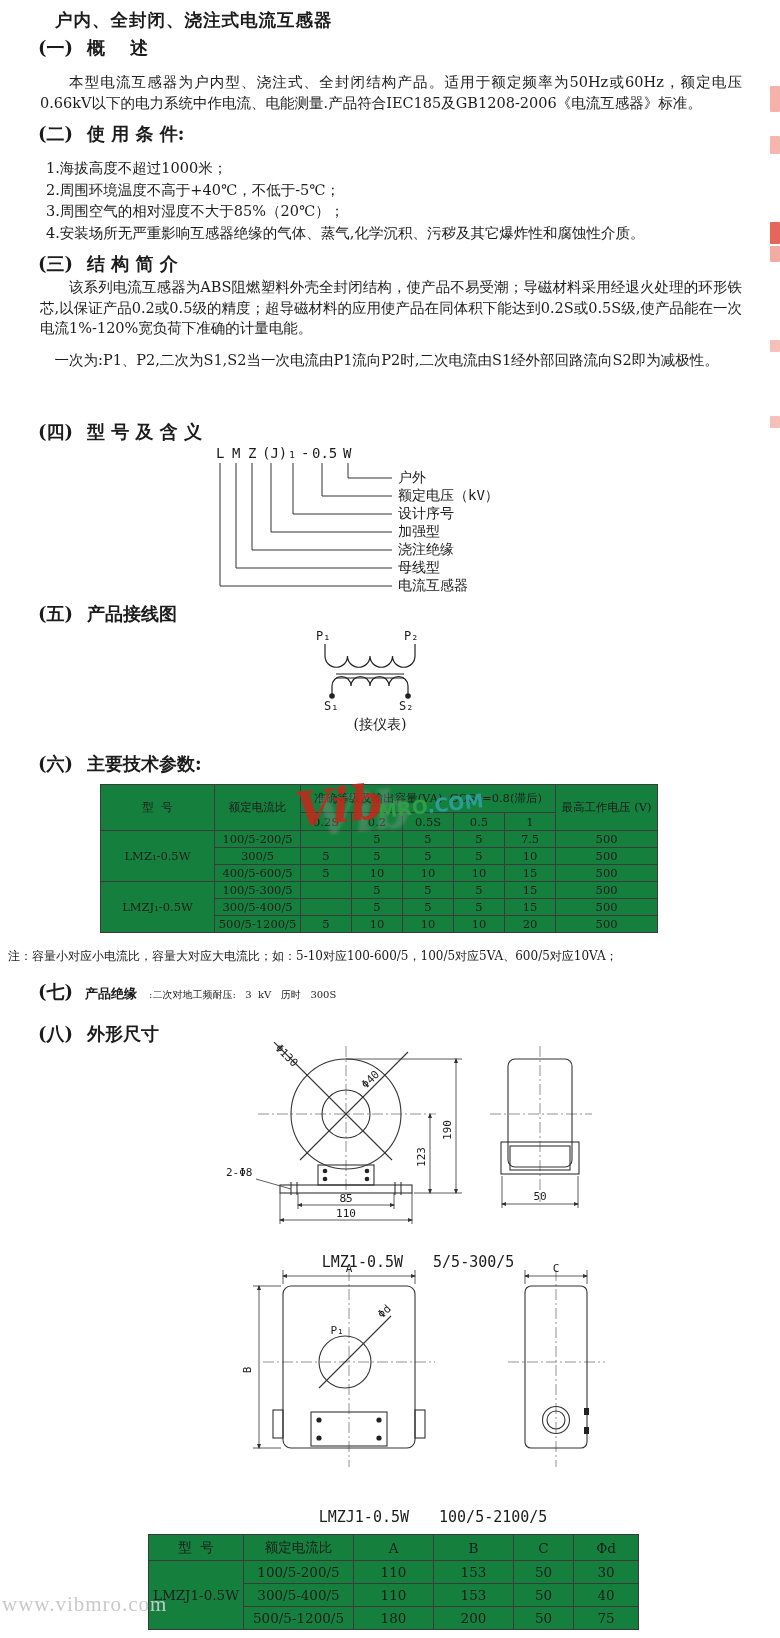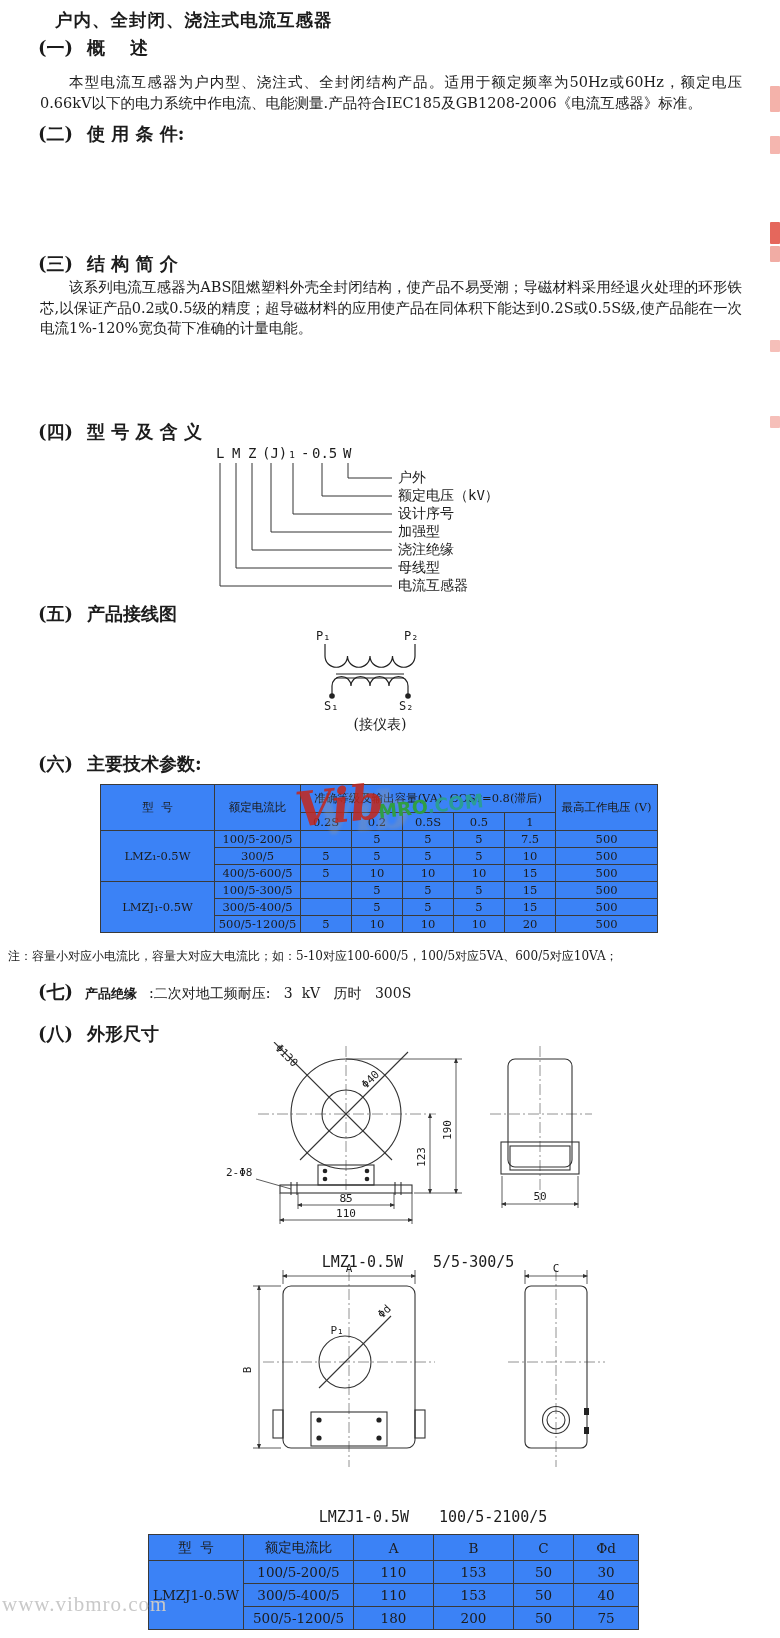--- a/index.html
+++ b/index.html
@@ -7,22 +7,22 @@
   .page{position:relative;width:780px;height:1638px;background:#fff;overflow:hidden;
         font-family:"DejaVu Serif","DejaVu Sans","Liberation Serif",serif;color:#1c1c1c}
   .abs{position:absolute}
   .title{font-size:17.5px;font-weight:bold;letter-spacing:1px}
   .shead{display:flex;gap:14px;font-weight:bold;font-size:18px;white-space:pre;align-items:baseline}
   .body-text{font-size:14.5px;line-height:20.6px;text-align:justify}
   .ind2{text-indent:2em}
   .ind1{text-indent:1em}
   .cond-list{list-style:none;font-size:14.5px;line-height:21.6px}
   .insul{display:flex;gap:12px;align-items:baseline}
-  .insul .det{font-size:14px;white-space:pre}
-  table{border-collapse:collapse;table-layout:fixed;background:#3b82f6}
+  .insul .det{font-size:10px;white-space:pre}
+  table{border-collapse:collapse;table-layout:fixed;background:#15803d}
   .tech{font-size:11.5px;position:relative;z-index:1}
   .tech td{border:1px solid #3a3a3a;text-align:center;vertical-align:middle;padding:0 2px;white-space:pre}
   .dimtbl{font-size:13.5px}
   .dimtbl td{border:1px solid #3a3a3a;text-align:center;vertical-align:middle;padding:2px;white-space:pre}
   .note{font-size:12px;white-space:pre}
   .caption{font-family:"DejaVu Sans Mono","DejaVu Sans",monospace;font-size:15px;text-align:center;white-space:pre}
   .caption .gap{margin-left:30px}
   svg text{font-family:"DejaVu Sans Mono","DejaVu Sans",monospace;fill:#1c1c1c}
   svg .cjk{font-family:"DejaVu Serif","DejaVu Sans",serif}
   .cl line{stroke:#777;stroke-width:.8;stroke-dasharray:11 3 2 3}
@@ -67,26 +67,33 @@
   <div class="abs shead" style="top:36px;left:38px">
     <span>(一)</span>
     <span>概    述</span>
   </div>
   <div class="abs body-text ind2" style="top:72px;left:40px;width:702px">本型电流互感器为户内型、浇注式、全封闭结构产品。适用于额定频率为50Hz或60Hz，额定电压0.66kV以下的电力系统中作电流、电能测量.产品符合IEC185及GB1208-2006《电流互感器》标准。</div>
 
   <div class="abs shead" style="top:122px;left:38px">
     <span>(二)</span>
     <span>使 用 条 件:</span>
   </div>
+  <ul class="abs cond-list" style="top:158px;left:46px;width:700px">
+    <li>1.海拔高度不超过1000米；</li>
+    <li>2.周围环境温度不高于+40℃，不低于-5℃；</li>
+    <li>3.周围空气的相对湿度不大于85%（20℃）；</li>
+    <li>4.安装场所无严重影响互感器绝缘的气体、蒸气,化学沉积、污秽及其它爆炸性和腐蚀性介质。</li>
+  </ul>
 
   <div class="abs shead" style="top:252px;left:38px">
     <span>(三)</span>
     <span>结 构 简 介</span>
   </div>
   <div class="abs body-text ind2" style="top:277px;left:40px;width:702px">该系列电流互感器为ABS阻燃塑料外壳全封闭结构，使产品不易受潮；导磁材料采用经退火处理的环形铁芯,以保证产品0.2或0.5级的精度；超导磁材料的应用使产品在同体积下能达到0.2S或0.5S级,使产品能在一次电流1%-120%宽负荷下准确的计量电能。</div>
+  <div class="abs body-text ind1" style="top:350px;left:40px;width:702px">一次为:P1、P2,二次为S1,S2当一次电流由P1流向P2时,二次电流由S1经外部回路流向S2即为减极性。</div>
 
   <div class="abs shead" style="top:420px;left:38px">
     <span>(四)</span>
     <span>型 号 及 含 义</span>
   </div>
   <svg class="abs" style="left:208px;top:446px" width="330" height="152" viewBox="0 0 330 152">
     <g style="font-size:14px">
       <text x="8" y="12">L</text>
       <text x="24" y="12">M</text>
       <text x="40" y="12">Z</text>

